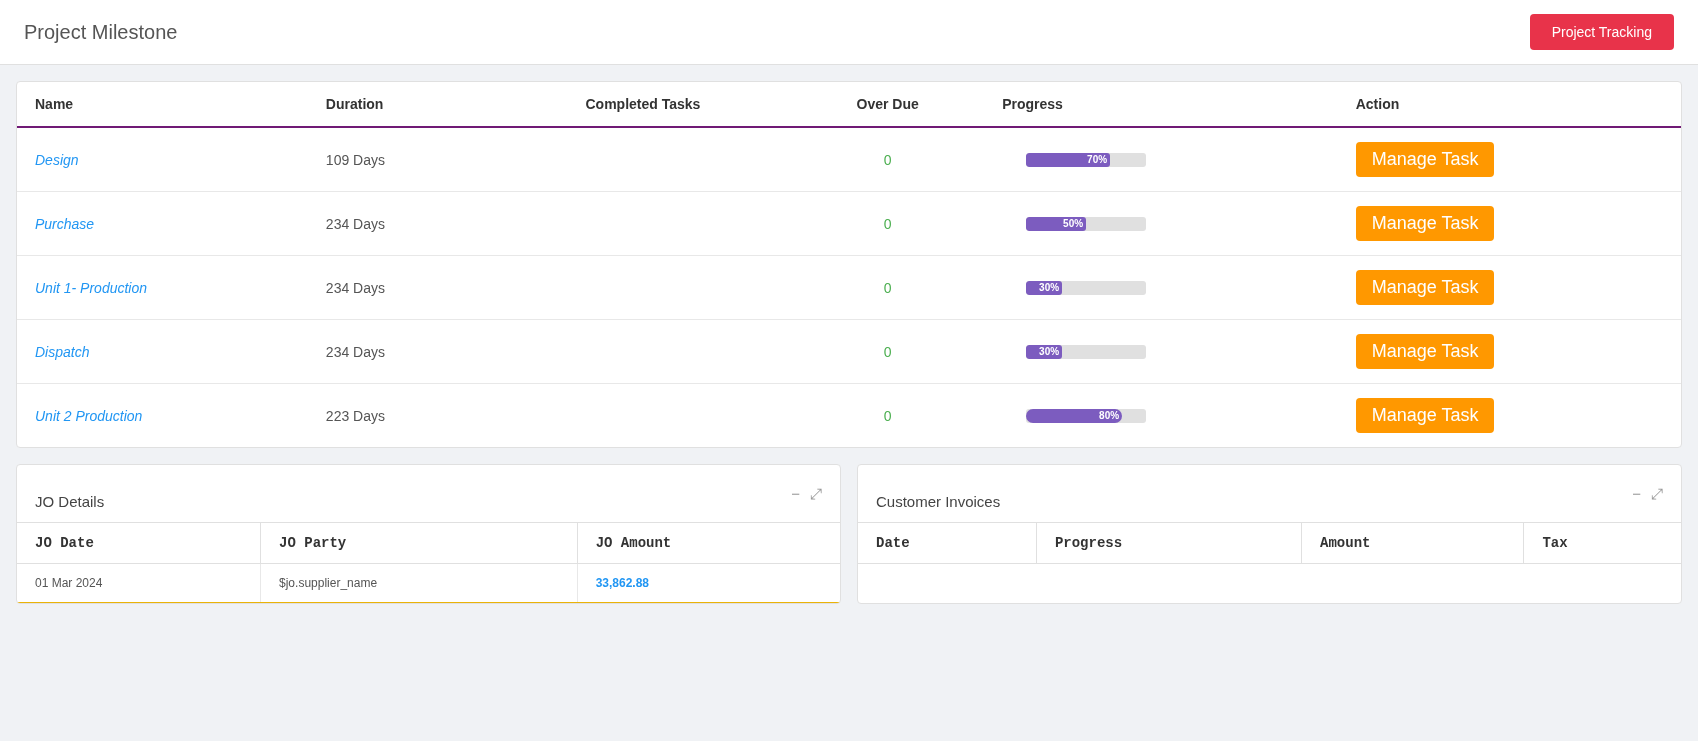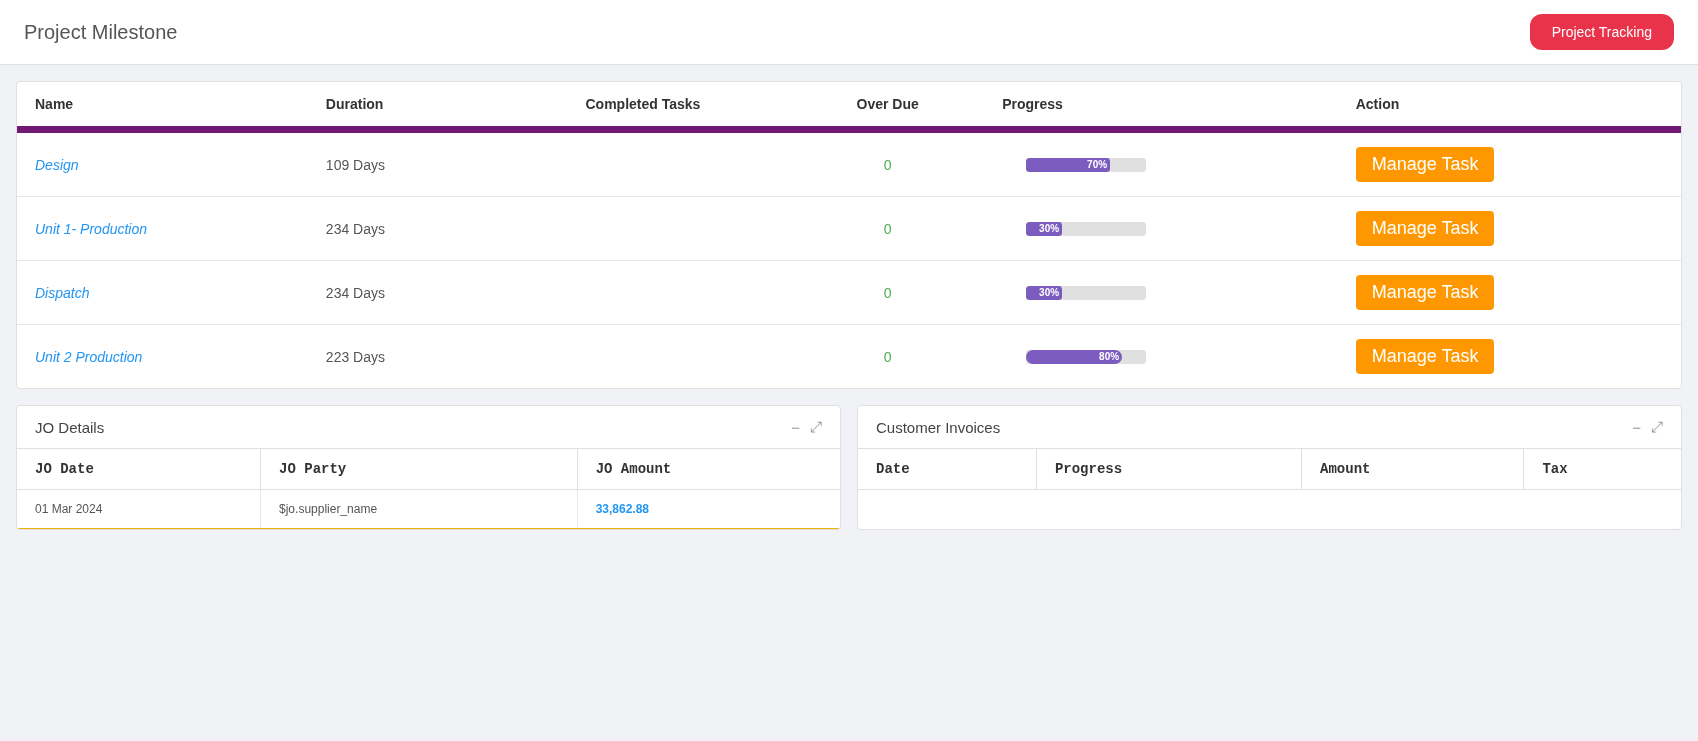--- a/index.html
+++ b/index.html
@@ -13,40 +13,40 @@
       justify-content: space-between;
       border-bottom: 1px solid #e0e0e0;
     }
     .top-bar-title { font-size: 20px; color: #555; font-weight: 400; }
 
     .project-tracking-btn {
       background: #e8334a;
       color: #fff;
       border: none;
       padding: 10px 22px;
-      border-radius: 12px;
+      border-radius: 4px;
       font-size: 14px;
       cursor: pointer;
       font-weight: 500;
     }
 
     .milestone-section {
       background: #fff;
       margin: 16px;
       border-radius: 4px;
       border: 1px solid #e0e0e0;
       overflow: hidden;
     }
 
     .milestone-table {
       width: 100%;
       border-collapse: collapse;
     }
     .milestone-table thead tr {
-      border-bottom: 7px solid #701a75;
+      border-bottom: 2px solid #701a75;
       padding-left: 36px;
     }
     .milestone-table th {
       padding: 14px 18px;
       text-align: left;
       font-weight: 700;
       font-size: 14px;
       color: #333;
     }
     .milestone-table td {
@@ -114,21 +114,21 @@
       overflow: hidden;
     }
 
     .panel-header {
       display: flex;
       align-items: center;
       justify-content: space-between;
       padding: 12px 18px;
       border-bottom: 1px solid #e0e0e0;
     }
-    .panel-title { font-size: 15px; color: #444; font-weight: 400; }
+    .panel-title { font-size: 15px; color: #444; font-weight: 400; margin-top: 16px; }
     .panel-actions { display: flex; gap: 10px; align-items: center; color: #999; }
     .panel-action-icon { cursor: pointer; font-size: 15px; }
 
     .panel-table {
       width: 100%;
       border-collapse: collapse;
     }
     .panel-table th {
       padding: 12px 18px;
       text-align: left;
@@ -181,20 +181,36 @@
               <div class="progress-bar-wrap">
                 <div class="progress-bar-fill" style="width: 70%;">
                   <span class="progress-label">70%</span>
                 </div>
               </div>
             </div>
           </td>
           <td><button class="manage-task-btn">Manage Task</button></td>
         </tr>
         <tr>
+          <td class="link">Purchase</td>
+          <td>234 Days</td>
+          <td></td>
+          <td class="overdue">0</td>
+          <td>
+            <div class="progress-container">
+              <div class="progress-bar-wrap">
+                <div class="progress-bar-fill" style="width: 50%;">
+                  <span class="progress-label">50%</span>
+                </div>
+              </div>
+            </div>
+          </td>
+          <td><button class="manage-task-btn">Manage Task</button></td>
+        </tr>
+        <tr>
           <td class="link">Unit 1- Production</td>
           <td>234 Days</td>
           <td></td>
           <td class="overdue">0</td>
           <td>
             <div class="progress-container">
               <div class="progress-bar-wrap">
                 <div class="progress-bar-fill" style="width: 30%;">
                   <span class="progress-label">30%</span>
                 </div>

